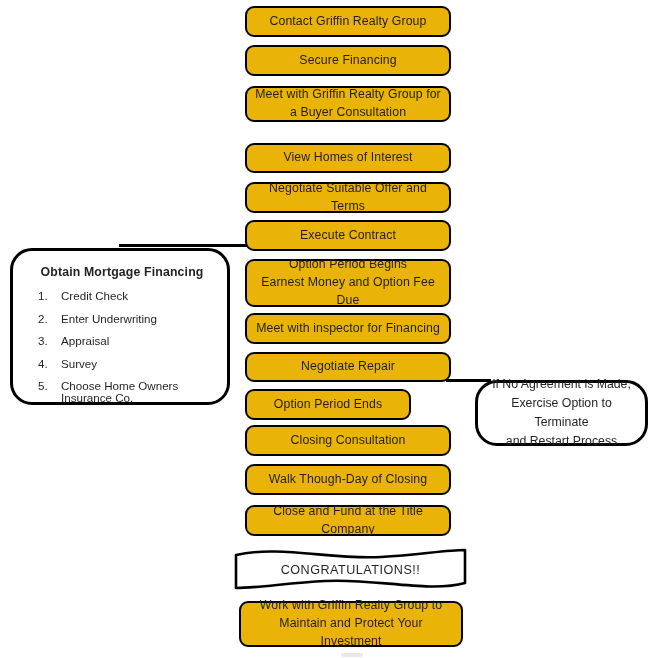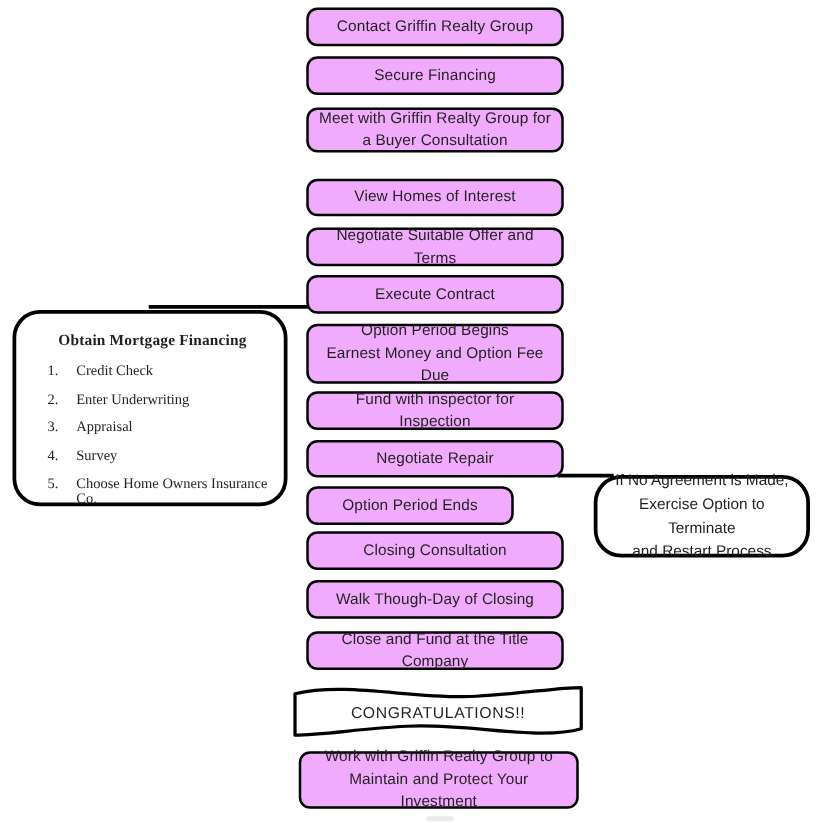--- a/index.html
+++ b/index.html
@@ -20,21 +20,21 @@
     position: absolute;
     left: 0; top: 0;
     width: 657px;
     height: 658px;
   }
 
   
   .node {
     position: absolute;
     box-sizing: border-box;
-    background: #f0abfc;
+    background: #eab308;
     border: 2.5px solid #000000;
     border-radius: 9px;
     display: flex;
     align-items: center;
     justify-content: center;
     text-align: center;
     font-size: 12.3px;
     line-height: 1.45;
     letter-spacing: .1px;
     color: #231f20;
@@ -52,21 +52,20 @@
     box-sizing: border-box;
     background: #ffffff;
     border: 3px solid #000000;
     border-radius: 22px;
     z-index: 4;
     color: #231f20;
   }
 
   #callout-left {
     padding: 14px 10px 10px 14px;
-    font-family: Liberation Serif, serif;
   }
   .callout-title {
     font-size: 12.3px;
     font-weight: bold;
     text-align: center;
     margin: 0 0 11px 0;
     letter-spacing: .15px;
   }
   .callout-list {
     margin: 0;
@@ -171,21 +170,21 @@
   <div class="node" style="left:245px; top:220px; width:206px; height:31px;">
     <span class="txt">Execute Contract</span>
   </div>
 
   <div class="node" style="left:245px; top:259px; width:206px; height:48px;">
     <span class="txt">Option Period Begins
 Earnest Money and Option Fee Due</span>
   </div>
 
   <div class="node" style="left:245px; top:313px; width:206px; height:31px;">
-    <span class="txt">Fund with inspector for Inspection</span>
+    <span class="txt">Meet with inspector for Financing</span>
   </div>
 
   <div class="node" style="left:245px; top:352px; width:206px; height:30px;">
     <span class="txt">Negotiate Repair</span>
   </div>
 
   <div class="node" style="left:245px; top:389px; width:166px; height:31px;">
     <span class="txt">Option Period Ends</span>
   </div>
 

